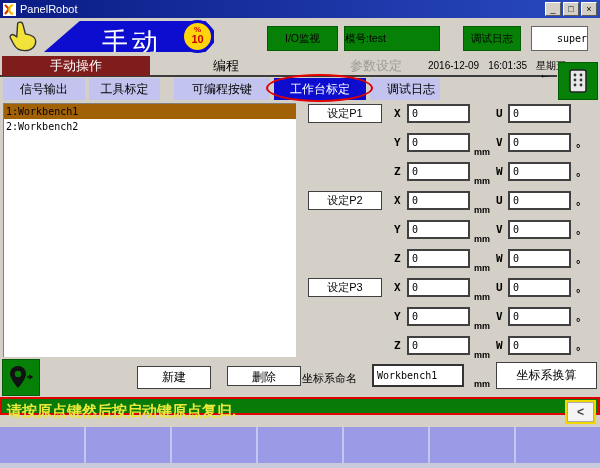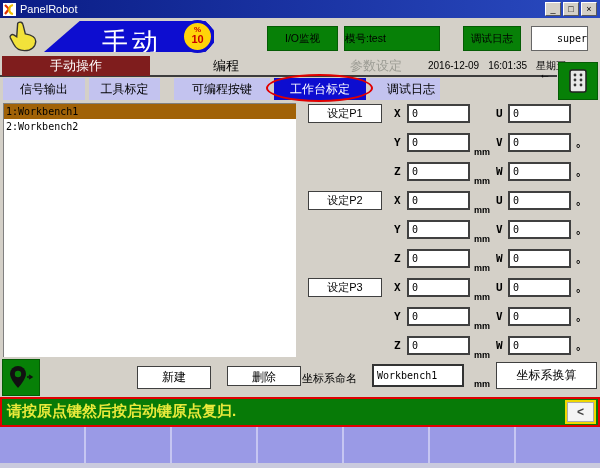--- a/index.html
+++ b/index.html
@@ -88,21 +88,21 @@
     text-align:center; color:#000; }
   .b-new { left:137px; top:366px; width:74px; height:23px; line-height:21px; }
   .b-del { left:227px; top:366px; width:74px; height:20px; line-height:21px; }
   .coordlabel { position:absolute; left:302px; top:371px; font-size:11px; color:#000; }
   .coordinput { position:absolute; left:372px; top:364px; width:92px; height:23px;
     border:2px solid #333; background:#fff; font-family:"DejaVu Sans Mono",monospace;
     font-size:10px; padding-left:3px; color:#000; }
   .b-conv { left:496px; top:362px; width:101px; height:27px; line-height:25px; }
 
   
-  .statusbar { position:absolute; left:0; top:397px; width:600px; height:30px;
+  .statusbar { position:absolute; left:0; top:397px; width:600px; height:18px;
     background:#077a07; border:2px solid #e00000; }
   .statusmsg { position:absolute; left:5px; top:3px; font-size:15px; font-weight:bold; color:#e9e93b; }
   .collapsewrap { position:absolute; right:2px; top:1px; width:31px; height:24px;
     background:#f0d800; padding:2px; }
   .collapsebtn { width:100%; height:100%; background:#f4f4f4; border:1px solid #aaa;
     font-size:12px; font-weight:bold; color:#444; text-align:center; line-height:18px; }
 
   
   .bottombar { position:absolute; left:0; top:427px; width:600px; height:41px;
     background:#9a9ae6; border-bottom:5px solid #cacade; display:flex; }

